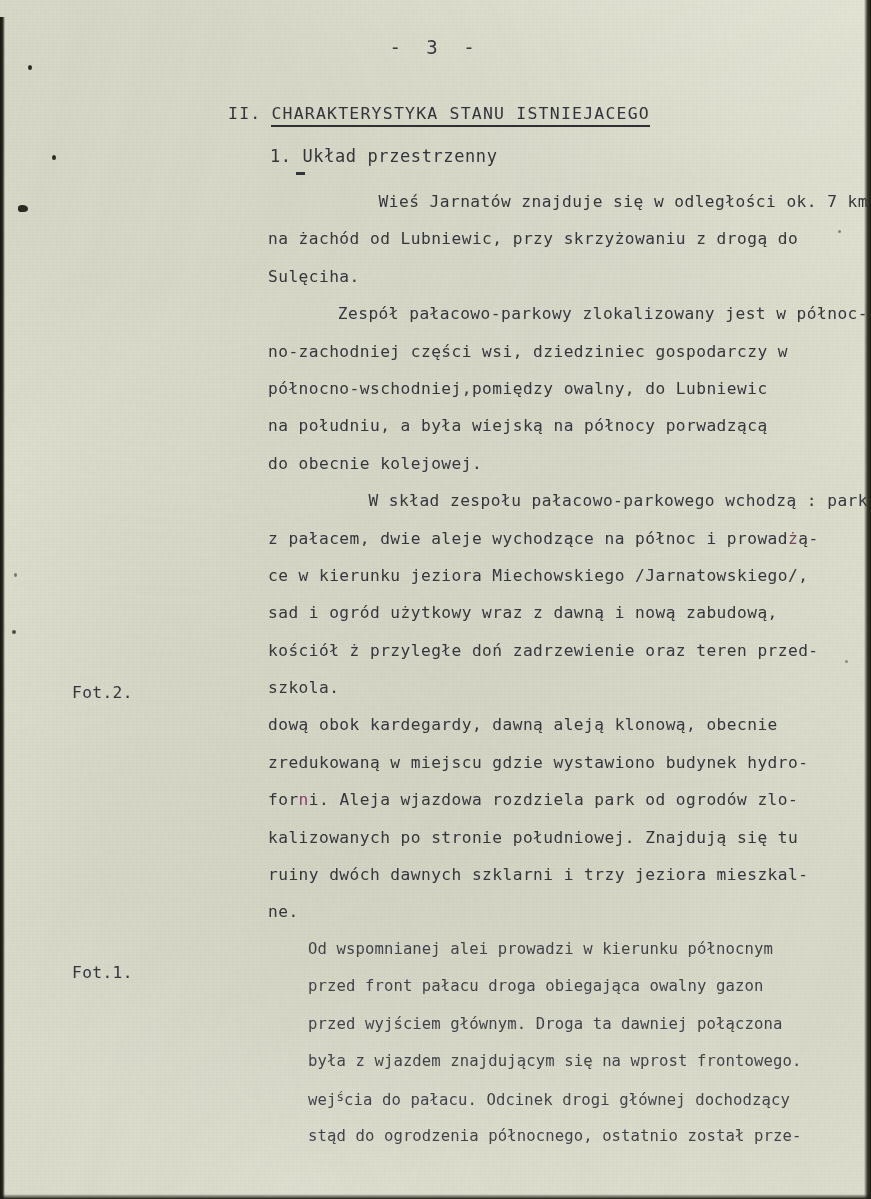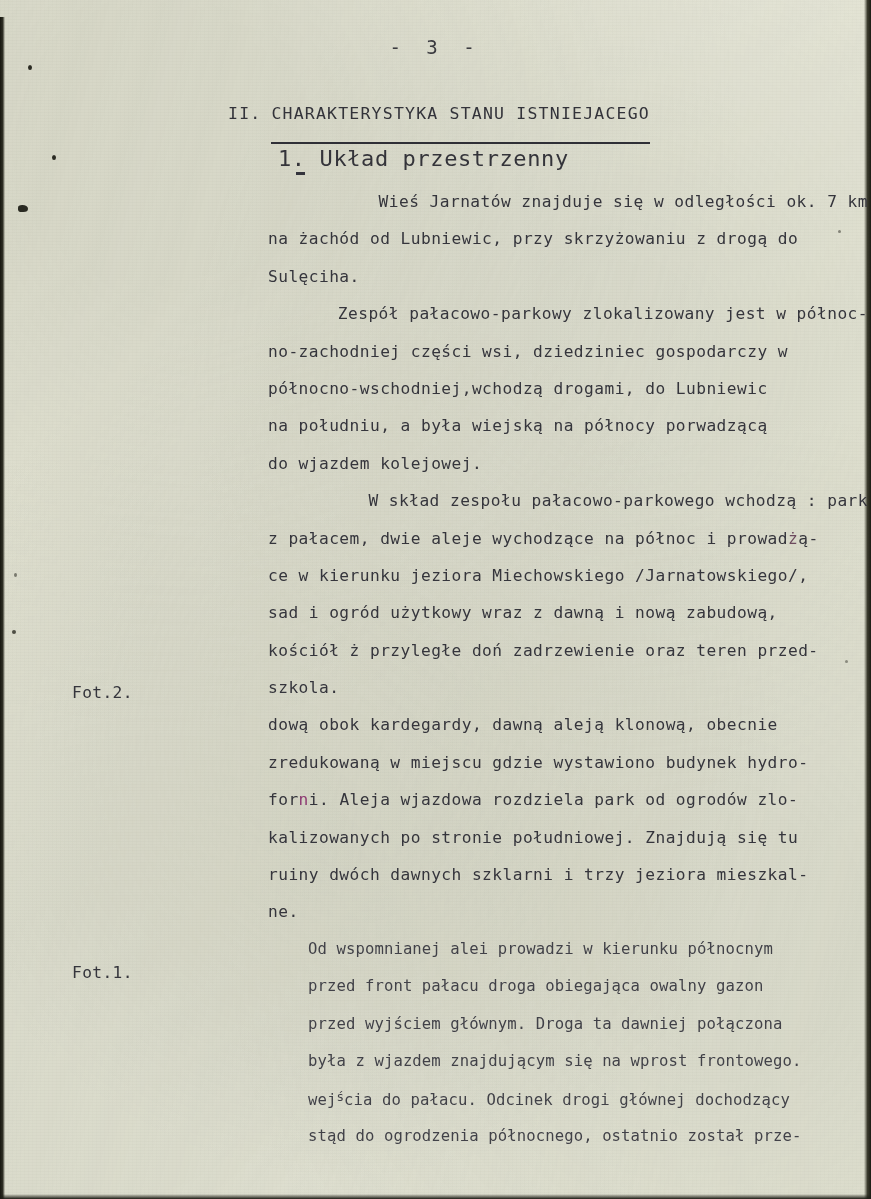--- a/index.html
+++ b/index.html
@@ -82,28 +82,28 @@
     top: 104px;
     font-size: 16.5px;
     letter-spacing: 1.2px;
     white-space: nowrap;
     color: #33333a;
   }
   .heading .num { letter-spacing: 1.2px; }
   .heading .title {
     margin-left: 10px;
     border-bottom: 2px solid #2f2f36;
-    padding-bottom: 19px;
+    padding-bottom: 2px;
   }
 
   .subheading {
     position: absolute;
-    left: 278px;
+    left: 270px;
     top: 146px;
-    font-size: 22px;
+    font-size: 17px;
     letter-spacing: .6px;
     white-space: nowrap;
   }
   .dashed-rule {
     position: absolute;
     left: 296px;
     top: 172px;
     width: 168px;
     height: 3px;
     background-image: linear-gradient(90deg, #34343c 0 9px, rgba(0,0,0,0) 9px 17px);
@@ -191,23 +191,23 @@
 
   <div class="body">
     <div>
         <div class="line indent">Wieś Jarnatów znajduje się w odległości ok. 7 km</div>
         <div class="line">na żachód od Lubniewic, przy skrzyżowaniu z drogą do</div>
         <div class="line">Sulęciha.</div>
       </div>
     <div>
         <div class="line indent">Zespół pałacowo-parkowy zlokalizowany jest w północ-</div>
         <div class="line">no-zachodniej części wsi, dziedziniec gospodarczy w</div>
-        <div class="line">północno-wschodniej,wchodzą drogami, do Lubniewic</div>
+        <div class="line">północno-wschodniej,pomiędzy owalny, do Lubniewic</div>
         <div class="line">na południu, a była wiejską na północy porwadzącą</div>
-        <div class="line">do wjazdem kolejowej.</div>
+        <div class="line">do obecnie kolejowej.</div>
       </div>
     <div>
         <div class="line indent">W skład zespołu pałacowo-parkowego wchodzą : park</div>
         <div class="line">z pałacem, dwie aleje wychodzące na północ i prowad<span class="strike-mark">ż</span>ą-</div>
         <div class="line">ce w kierunku jeziora Miechowskiego /Jarnatowskiego/,</div>
         <div class="line">sad i ogród użytkowy wraz z dawną i nową zabudową,</div>
         <div class="line">kościół ż przyległe doń zadrzewienie oraz teren przed-</div>
         <div class="line">szkola.</div>
       </div>
     <div>

